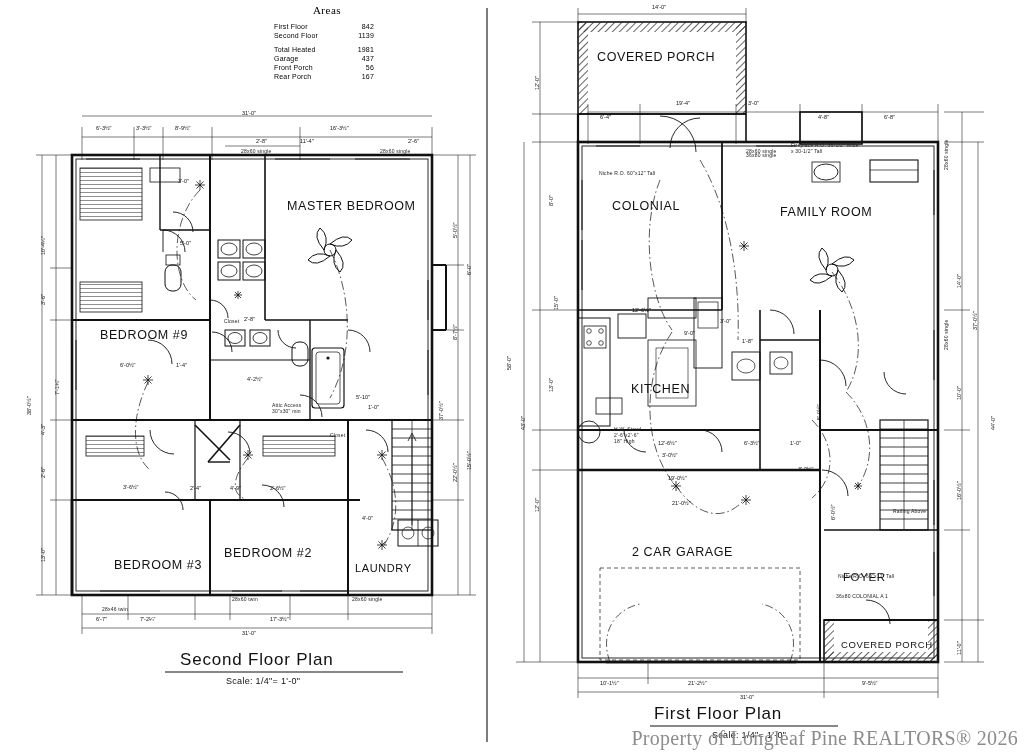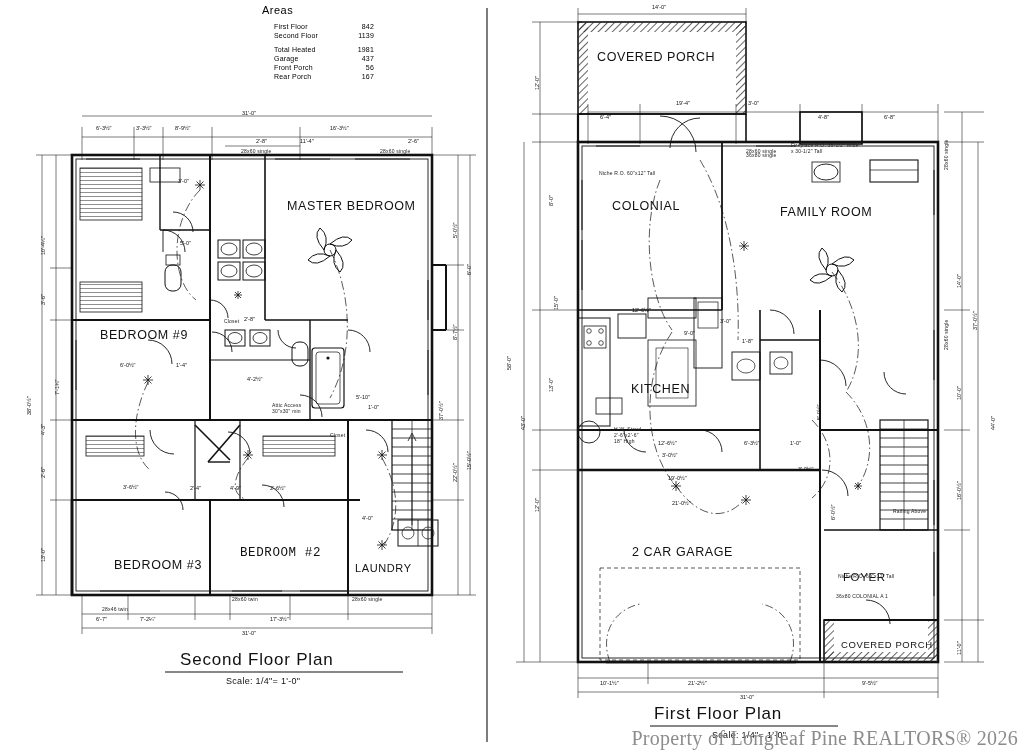--- a/index.html
+++ b/index.html
@@ -78,22 +78,22 @@
     letter-spacing: 0.3px;
     font-family: "Liberation Serif", serif;
   }
   .areas-box {
     position: absolute;
     left: 262px;
     top: 4px;
     width: 130px;
   }
   .areas-box .hdr {
-    text-align: left;
-    font-family: Liberation Sans, sans-serif;
+    text-align: center;
+    font-family: Liberation Serif, serif;
   }
   .areas-line {
     display: flex;
     justify-content: space-between;
     width: 100px;
     margin-left: 12px;
     line-height: 9px;
   }
   .areas-gap { height: 5px; }
 </style>
@@ -574,21 +574,21 @@
     </div>
     <div class="areas-line areas-row">
       <span>Rear Porch</span>
       <span>167</span>
     </div>
   </div>
 
   <div class="txt room" style="left:287px; top:199px;">MASTER BEDROOM</div>
   <div class="txt room" style="left:100px; top:328px;">BEDROOM #9</div>
   <div class="txt room" style="left:114px; top:558px;">BEDROOM #3</div>
-  <div class="txt room" style="left:240px; top:546px;font-family:Liberation Mono, monospace;">BEDROOM #2</div>
+  <div class="txt room" style="left:224px; top:546px;">BEDROOM #2</div>
   <div class="txt room" style="left:355px; top:562px; font-size:11px;">LAUNDRY</div>
 
   <div class="txt tiny" style="left:224px; top:318px;">Closet</div>
   <div class="txt tiny" style="left:330px; top:432px;">Closet</div>
   <div class="txt tiny" style="left:241px; top:148px;">28x60 single</div>
   <div class="txt tiny" style="left:380px; top:148px;">28x60 single</div>
   <div class="txt tiny" style="left:102px; top:606px;">28x46 twin</div>
   <div class="txt tiny" style="left:232px; top:596px;">28x60 twin</div>
   <div class="txt tiny" style="left:352px; top:596px;">28x60 single</div>
   <div class="txt tiny" style="left:272px; top:402px;">Attic Access</div>

